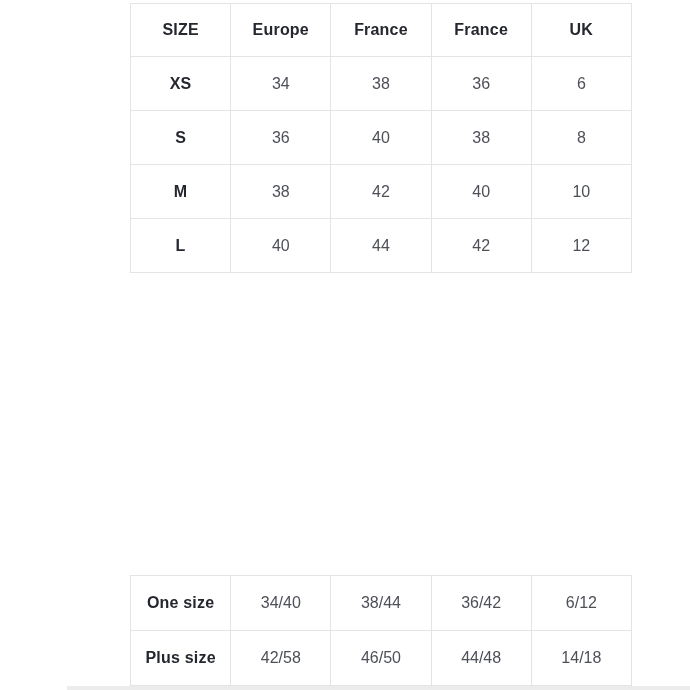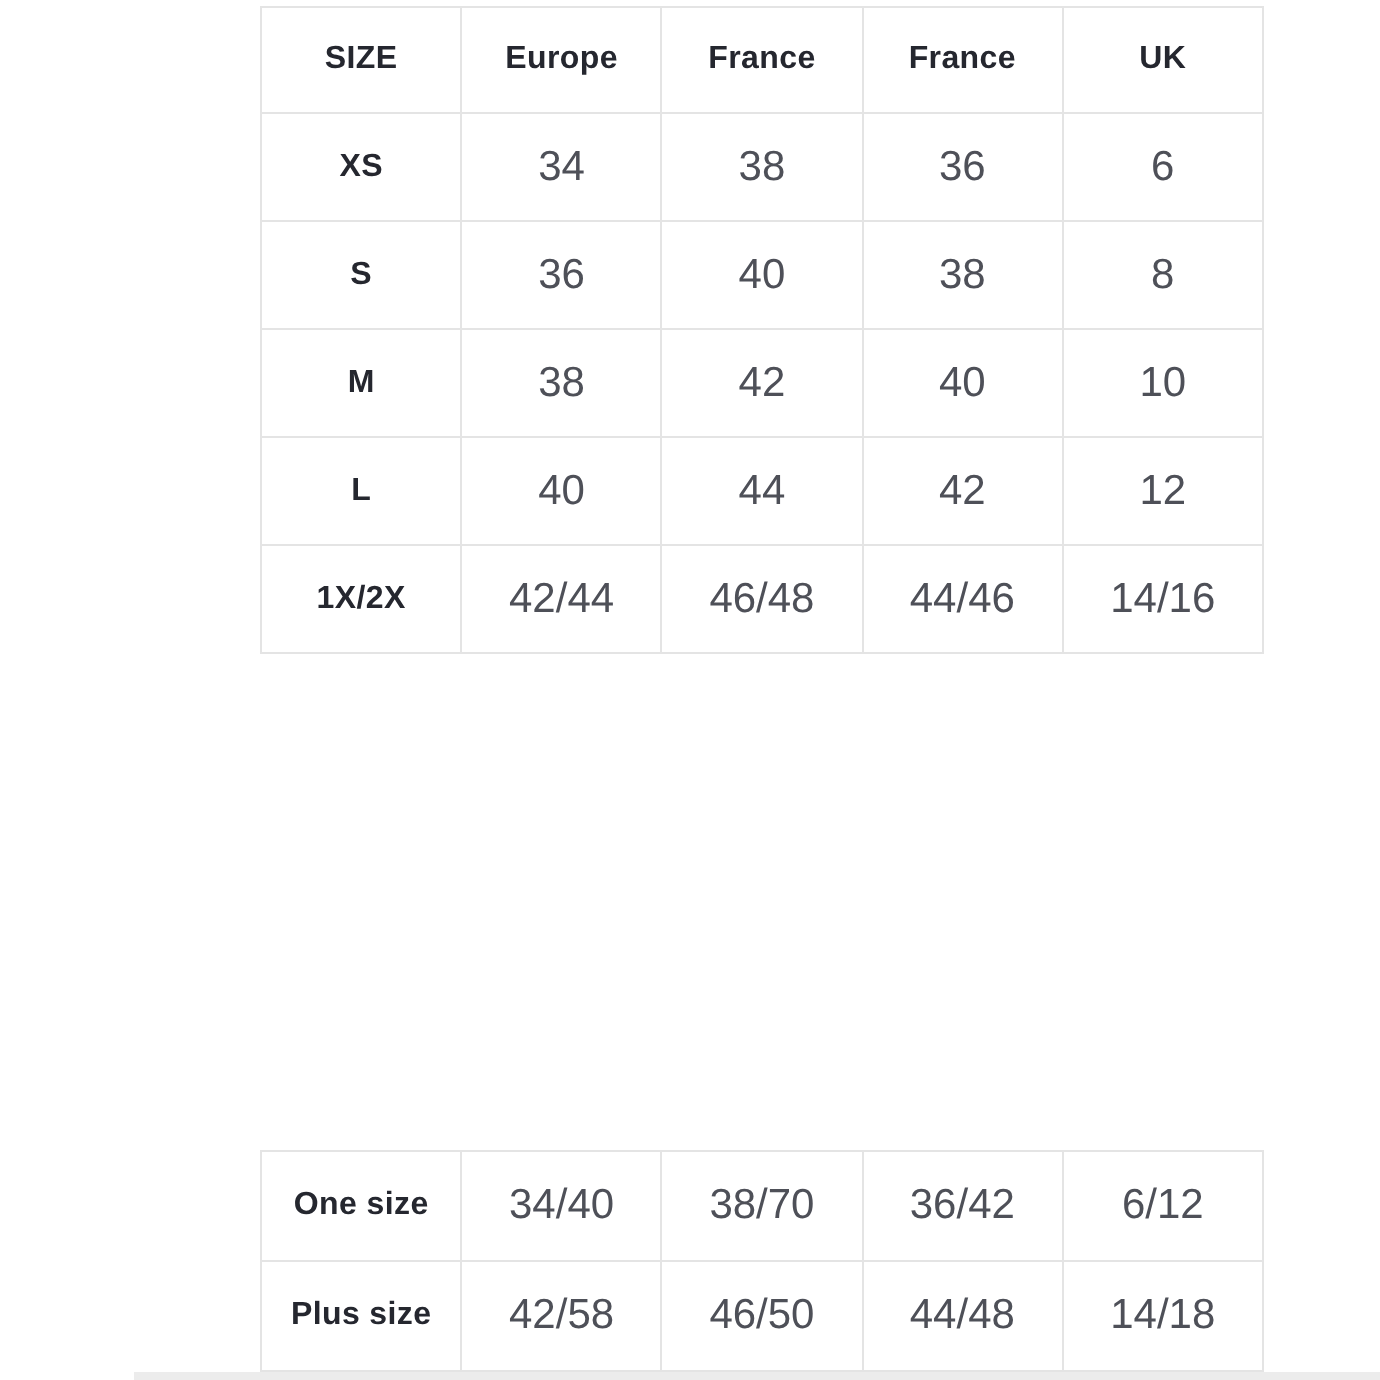--- a/index.html
+++ b/index.html
@@ -45,21 +45,21 @@
   #special-table th, #special-table td { height: 54px; }
   .size-table th {
     color: var(--header-text);
     font-weight: 700;
     font-size: 16px;
     letter-spacing: 0.2px;
   }
   .size-table td {
     color: var(--value-text);
     font-weight: 400;
-    font-size: 21px;
+    font-size: 16px;
   }
   .bottom-edge {
     position: absolute;
     left: 21px;
     right: 28px;
     bottom: 0;
     height: 4px;
     background: #ececec;
   }
 </style>
@@ -99,35 +99,28 @@
           <td>40</td>
           <td>10</td>
         </tr>
         <tr>
           <th>L</th>
           <td>40</td>
           <td>44</td>
           <td>42</td>
           <td>12</td>
         </tr>
-        <tr>
-          <th>1X/2X</th>
-          <td>42/44</td>
-          <td>46/48</td>
-          <td>44/46</td>
-          <td>14/16</td>
-        </tr>
       </tbody>
     </table>
   <table class="size-table" id="special-table">
       <tbody>
         <tr>
           <th>One size</th>
           <td>34/40</td>
-          <td>38/70</td>
+          <td>38/44</td>
           <td>36/42</td>
           <td>6/12</td>
         </tr>
         <tr>
           <th>Plus size</th>
           <td>42/58</td>
           <td>46/50</td>
           <td>44/48</td>
           <td>14/18</td>
         </tr>

